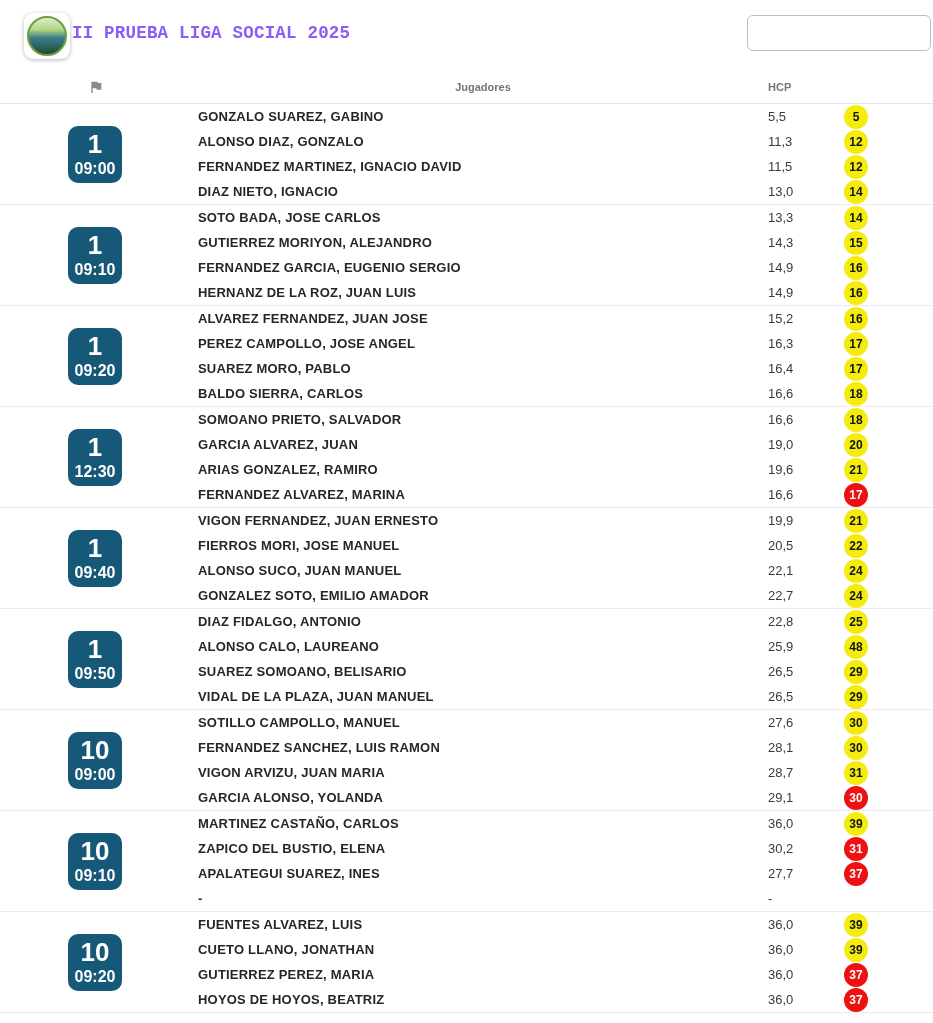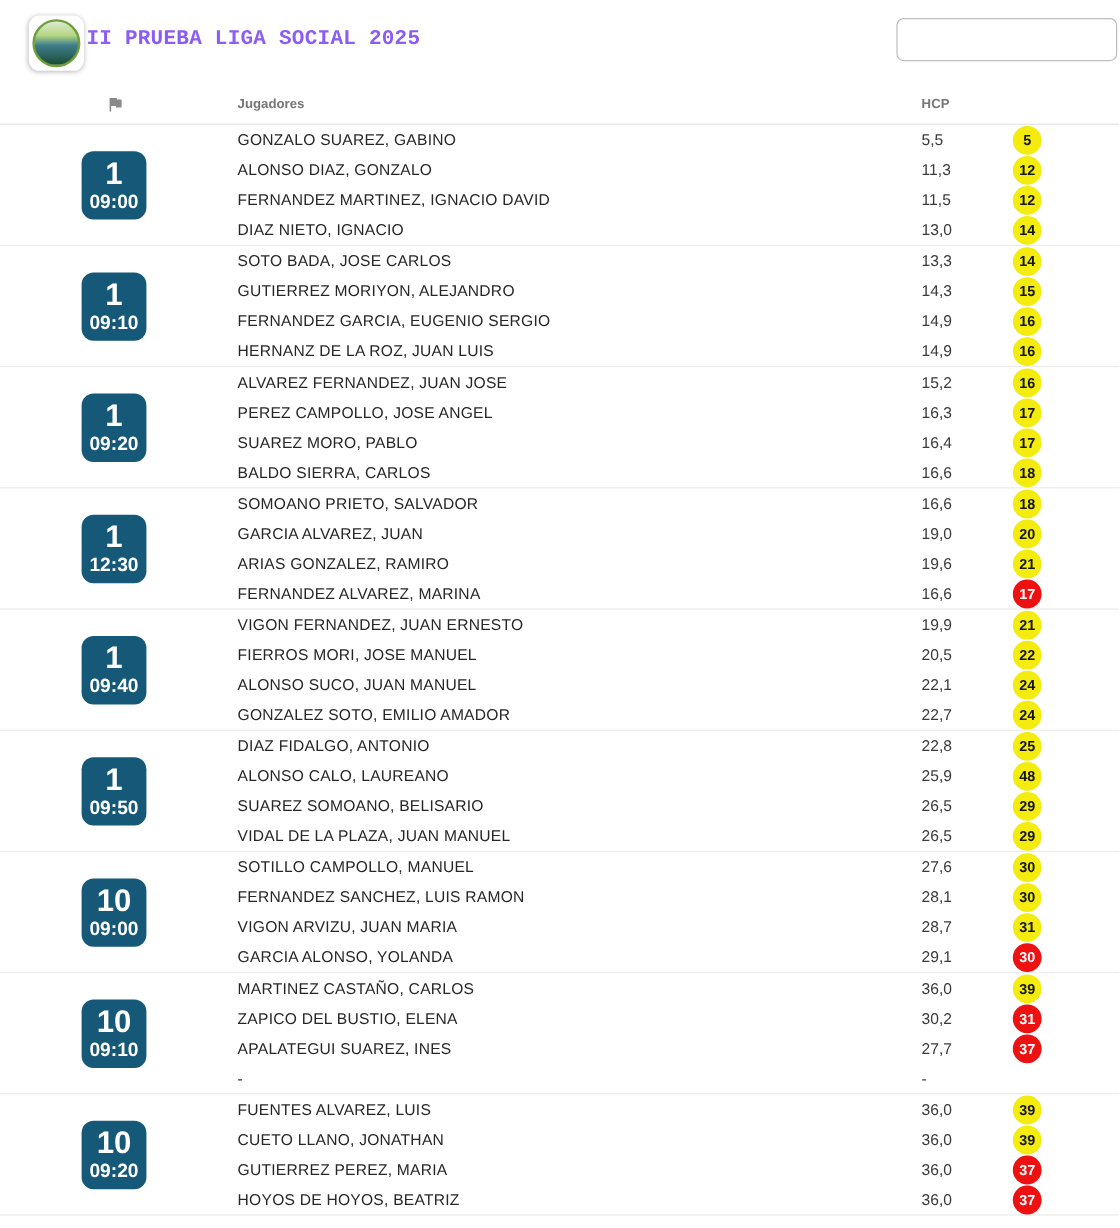--- a/index.html
+++ b/index.html
@@ -27,42 +27,42 @@
     font-size:14px; padding:0 10px; color:#333; outline:none;
   }
 
   
   .table-hdr {
     display:flex; align-items:center; height:34px; padding:0 14px;
     border-bottom:1px solid #e3e3e3;
     color:#757575; font-size:11px; font-weight:bold;
   }
   .hdr-tee { width:170px; flex:none; padding-left:74px; display:flex; align-items:center; }
-  .hdr-players { flex:1; padding-left:14px; }
+  .hdr-players { flex:1; padding-left:14px;text-align:center; }
   .hdr-hcp { width:70px; text-align:left; }
   .hdr-spacer { width:81px; flex:none; }
 
   
   .group {
     display:flex; align-items:center; min-height:100px;
     border-bottom:1px solid #ececec; padding:0 14px;
   }
   .tee-cell { width:170px; flex:none; }
   .tee-badge {
     width:54px; height:57px; margin-left:54px;
     background:var(--tee-color,#155878); border-radius:10px; color:#fff;
     display:flex; flex-direction:column; align-items:center; justify-content:center;
   }
   .tee-num  { font-size:26px; font-weight:bold; line-height:1; }
   .tee-time { font-size:16px; font-weight:bold; margin-top:3px; }
 
   .player-rows { flex:1; display:flex; flex-direction:column; }
   .player-row  { display:flex; align-items:center; height:25px; }
   .p-name {
-    flex:1; padding-left:14px; font-size:13px; font-weight:normal;
+    flex:1; padding-left:14px; font-size:13px; font-weight:bold;
     color:#262626; letter-spacing:.2px; white-space:nowrap;
   }
   .p-hcp  { width:70px; text-align:left; font-size:13px; color:#3a3a3a; flex:none; }
   .p-badge-wrap { width:36px; flex:none; display:flex; justify-content:center; }
   .p-spacer { width:45px; flex:none; }
   .badge {
     width:24px; height:24px; border-radius:50%;
     display:flex; align-items:center; justify-content:center;
     font-size:12px; font-weight:bold;
   }

